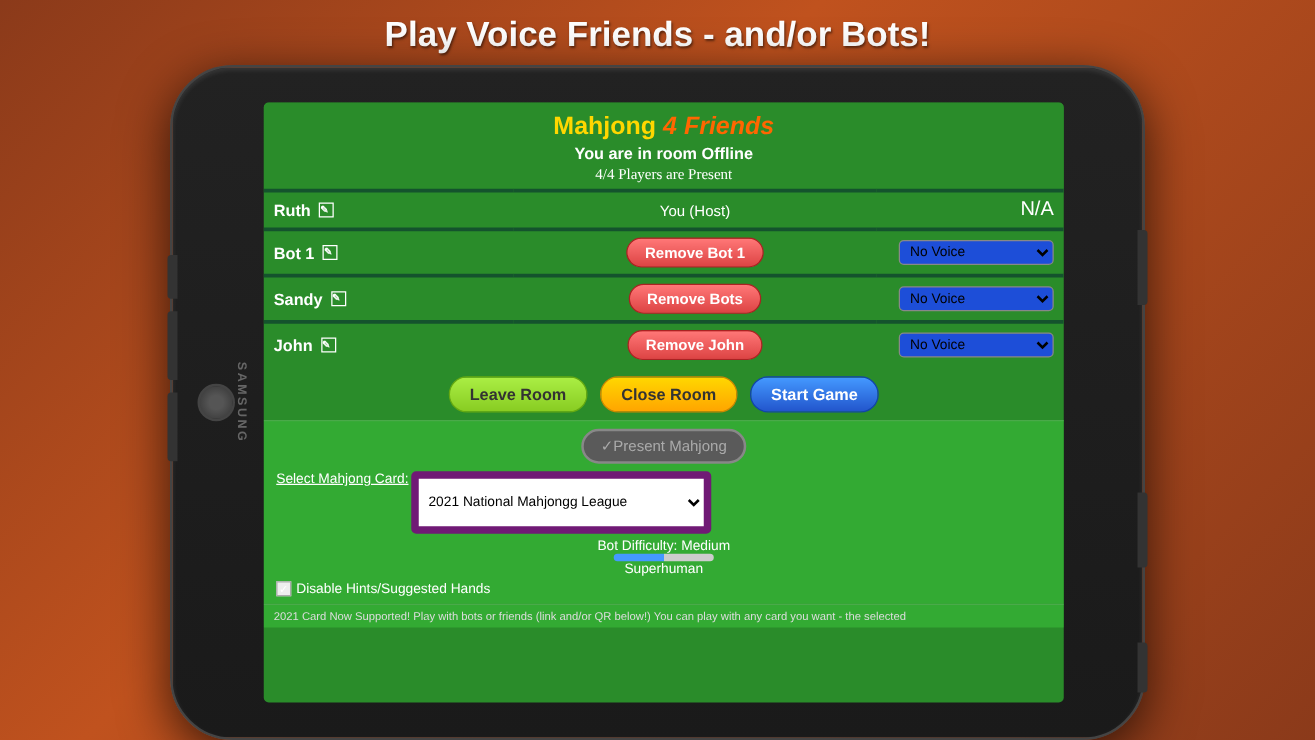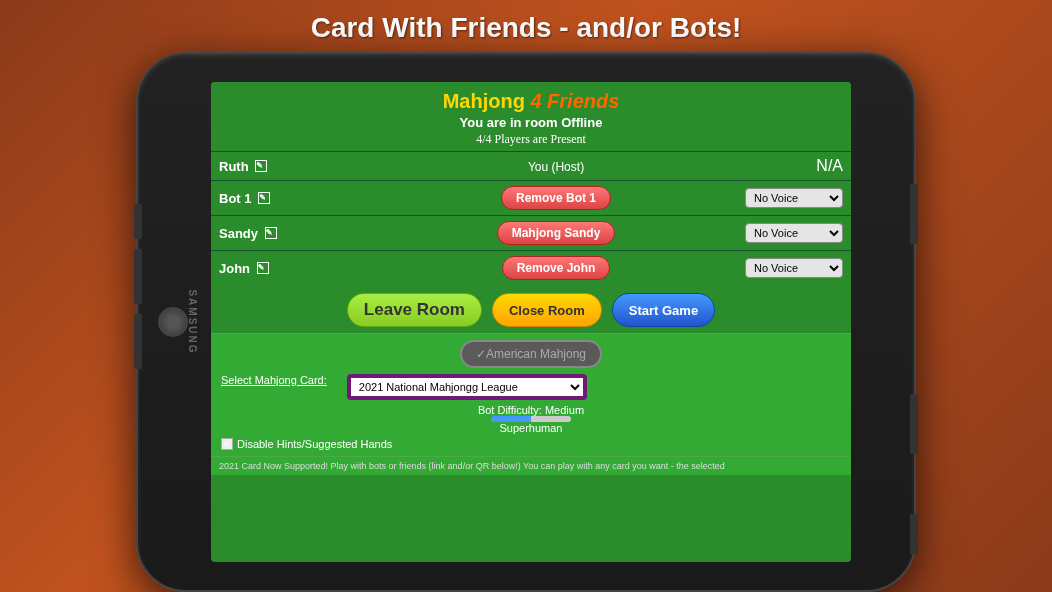--- a/index.html
+++ b/index.html
@@ -127,21 +127,21 @@
       font-family: Liberation Serif, serif;
     }
 
     
     .player-table {
       width: 100%;
       border-collapse: collapse;
     }
 
     .player-row {
-      border-top: 1px solid #14532d;
+      border-top: 3px solid #14532d;
     }
 
     .player-row td {
       padding: 5px 8px;
       color: white;
       font-size: 13px;
     }
 
     .player-name {
       width: 200px;
@@ -176,43 +176,43 @@
       color: white;
       border: 1px solid #aa2222;
       border-radius: 20px;
       padding: 4px 14px;
       font-size: 12px;
       font-weight: bold;
       cursor: pointer;
     }
 
     .voice-select {
-      background: #e5e5e5;
+      background: #1d4ed8;
       border: 1px solid #888;
       border-radius: 4px;
       padding: 2px 4px;
       font-size: 11px;
-      width: 98px;
+      width: 124px;
     }
 
     
     .action-buttons {
       display: flex;
       justify-content: center;
       gap: 10px;
       padding: 8px 0 6px 0;
     }
 
     .btn-leave {
       background: linear-gradient(180deg, #aaee44 0%, #88cc22 100%);
       color: #333;
       border: 1px solid #66aa11;
       border-radius: 20px;
       padding: 6px 16px;
-      font-size: 17px;
+      font-size: 13px;
       font-weight: bold;
       cursor: pointer;
     }
 
     .btn-close {
       background: linear-gradient(180deg, #FFD700 0%, #FFA500 100%);
       color: #333;
       border: 1px solid #CC8800;
       border-radius: 20px;
       padding: 6px 16px;
@@ -283,25 +283,25 @@
       text-decoration: underline;
     }
 
     .settings-label {
       color: white;
       font-size: 11px;
     }
 
     .card-select {
       background: white;
-      border: 4px solid #701a75;
+      border: 6px solid #701a75;
       border-radius: 4px;
-      padding: 2px 4px;
-      font-size: 11px;
-      margin-left: 20px;
+      padding: 12px 4px;
+      font-size: 11px;
+      margin-left: 2px;
       flex: 1;
       max-width: 240px;
     }
 
     .difficulty-row {
       color: white;
       font-size: 11px;
       display: flex;
       align-items: center;
       margin-bottom: 4px;
@@ -352,21 +352,21 @@
     }
 
     .na-label {
       color: white;
       font-size: 16px;
     }
   </style>
 </head>
 <body>
 
-<span class="page-title">Card With Friends - and/or Bots!</span>
+<span class="page-title">Play Voice Friends - and/or Bots!</span>
 
 <div class="phone-wrapper">
 
   <div class="phone-body">
 
     <div class="phone-camera"></div>
     <div class="phone-btn-left phone-btn-left-1"></div>
     <div class="phone-btn-left phone-btn-left-2"></div>
     <div class="phone-btn-left phone-btn-left-3"></div>
 
@@ -420,21 +420,21 @@
             <option>Voice 2</option>
           </select>
         </td>
       </tr>
 
       <tr class="player-row">
         <td class="player-name">
           Sandy <span class="edit-icon">✎</span>
         </td>
         <td class="player-center">
-          <button class="remove-btn">Mahjong Sandy</button>
+          <button class="remove-btn">Remove Bots</button>
         </td>
         <td class="player-right">
           <select class="voice-select">
             <option>No Voice</option>
             <option>Voice 1</option>
             <option>Voice 2</option>
           </select>
         </td>
       </tr>
 
@@ -457,21 +457,21 @@
       </table>
 
     <div class="action-buttons">
       <button class="btn-leave">Leave Room</button>
       <button class="btn-close">Close Room</button>
       <button class="btn-start">Start Game</button>
     </div>
 
     <div class="game-settings">
       <div class="mahjong-type-buttons">
-        <button class="btn-american">✓American Mahjong</button>
+        <button class="btn-american">✓Present Mahjong</button>
       </div>
       <div class="settings-row">
         <span class="settings-label">Select Mahjong Card:</span>
         <select class="card-select">
           <option>2021 National Mahjongg League</option>
           <option>2020 National Mahjongg League</option>
         </select>
       </div>
       <div class="difficulty-row">
         <span>Bot Difficulty: Medium</span>

